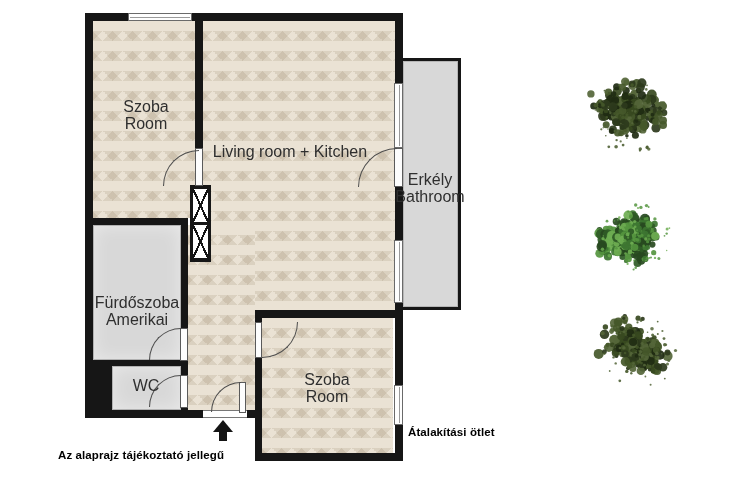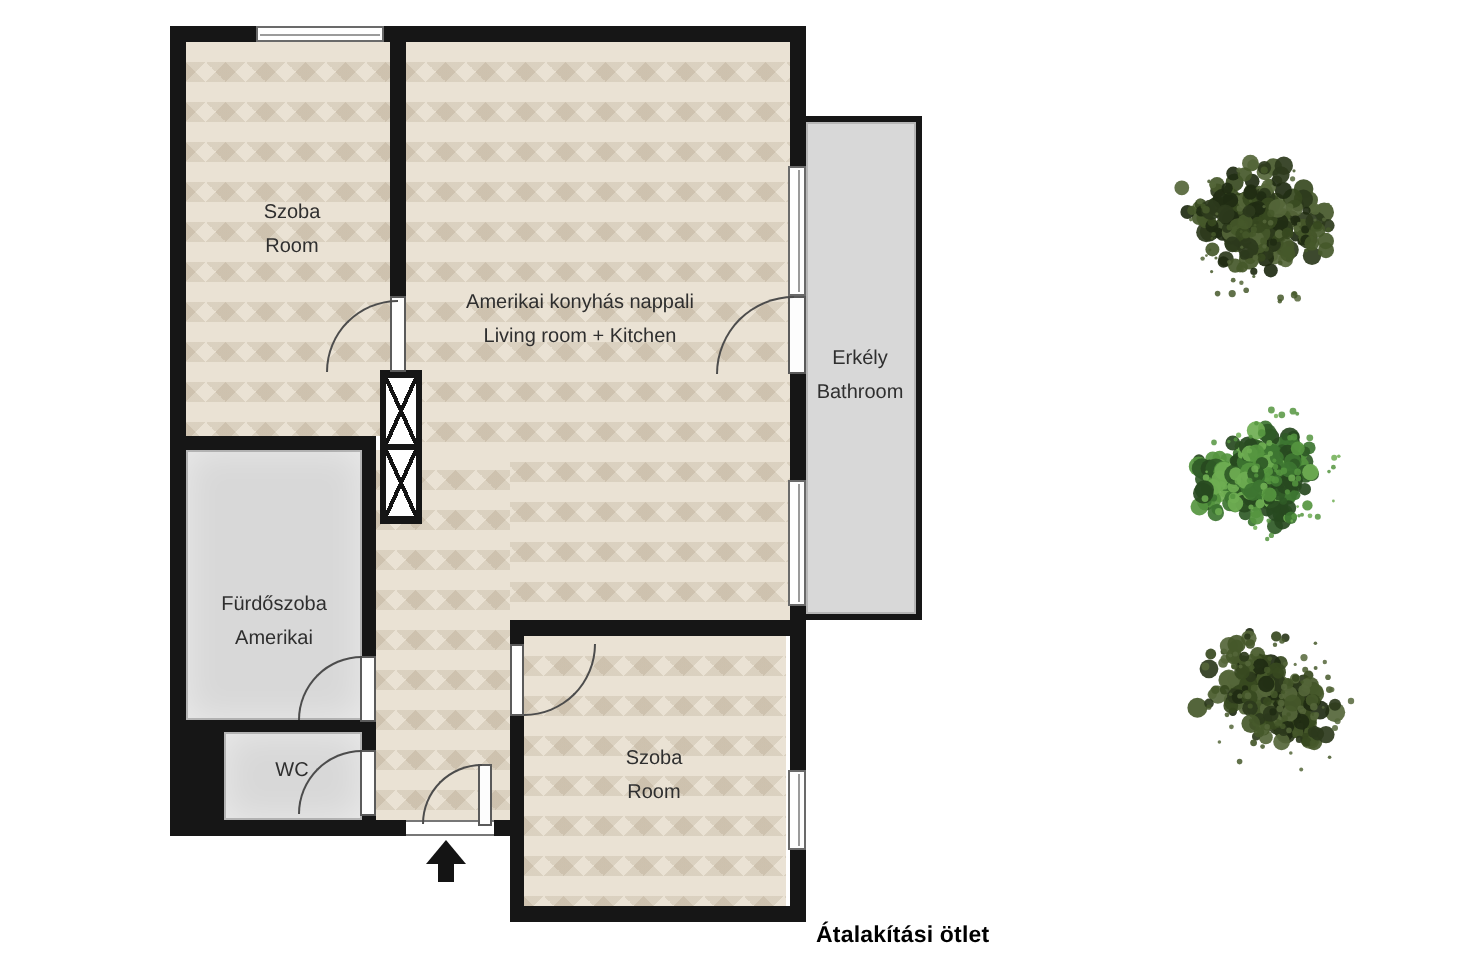--- a/index.html
+++ b/index.html
@@ -27,21 +27,21 @@
   .leaf{position:absolute;background:#fdfdfd;border:1px solid #5a5a5a;box-sizing:border-box;}
   .arc{position:absolute;box-sizing:border-box;}
   .arc.tl{border-top:1.4px solid #4c4c4c;border-left:1.4px solid #4c4c4c;border-top-left-radius:100% 100%;}
   .arc.br{border-bottom:1.4px solid #4c4c4c;border-right:1.4px solid #4c4c4c;border-bottom-right-radius:100% 100%;}
   .shaft{position:absolute;left:190px;top:185px;width:21px;height:77px;background:var(--wall,#161616);}
   .xcell{position:absolute;left:3px;width:15px;height:33px;
     background:
       linear-gradient(to top right, transparent calc(50% - 1px), #141414 calc(50% - 1px), #141414 calc(50% + 1px), transparent calc(50% + 1px)),
       linear-gradient(to bottom right, transparent calc(50% - 1px), #141414 calc(50% - 1px), #141414 calc(50% + 1px), transparent calc(50% + 1px)),
       #fff;}
-  .rlabel{position:absolute;transform:translateX(-50%);text-align:center;font-size:10px;line-height:17px;color:var(--text,#2f2f2f);white-space:nowrap;}
+  .rlabel{position:absolute;transform:translateX(-50%);text-align:center;font-size:16px;line-height:17px;color:var(--text,#2f2f2f);white-space:nowrap;}
   .note{position:absolute;font-weight:700;font-size:11.5px;color:#000;white-space:nowrap;letter-spacing:.1px;}
   .threshold{position:absolute;left:203px;top:410px;width:44px;height:8px;background:#fff;border-top:1px solid #777;border-bottom:1px solid #777;box-sizing:border-box;}
   .arrow{position:absolute;left:213px;top:420px;width:20px;height:22px;}
   .arrow .head{width:0;height:0;border-left:10px solid transparent;border-right:10px solid transparent;border-bottom:12px solid #141414;}
   .arrow .stem{width:8px;height:9px;background:#141414;margin:0 auto;}
   .tree{position:absolute;width:120px;height:120px;}
 </style>
 </head>
 <body>
 
@@ -108,40 +108,40 @@
   <div class="arrow">
     <div class="head"></div>
     <div class="stem"></div>
   </div>
 
   <div class="rlabel" style="left:146px;top:98px;">
     <div>Szoba</div>
     <div>Room</div>
   </div>
   <div class="rlabel" style="left:290px;top:143px;">
-    <div>Amerikai konyhás nappali</div>
     <div>Living room + Kitchen</div>
   </div>
   <div class="rlabel" style="left:430px;top:171px;">
     <div>Erkély</div>
     <div>Bathroom</div>
   </div>
   <div class="rlabel" style="left:137px;top:294px;">
     <div>Fürdőszoba</div>
     <div>Amerikai</div>
   </div>
   <div class="rlabel" style="left:146px;top:377px;">
     <div>WC</div>
   </div>
   <div class="rlabel" style="left:327px;top:371px;">
     <div>Szoba</div>
     <div>Room</div>
   </div>
 
-  <div class="note" style="left:408px;top:462px;">Átalakítási ötlet</div>
+  <div class="note" style="left:58px;top:449px;">Az alaprajz tájékoztató jellegű</div>
+  <div class="note" style="left:408px;top:426px;">Átalakítási ötlet</div>
 
   <svg class="tree" id="tree1" style="left:570px;top:54px;" viewBox="0 0 120 120">
       <circle cx="53.5" cy="56.8" r="2.7" fill="#556639" fill-opacity="0.92"></circle>
       <circle cx="64.6" cy="47.0" r="2.2" fill="#37491f" fill-opacity="0.92"></circle>
       <circle cx="68.2" cy="59.9" r="3.6" fill="#45582a" fill-opacity="0.92"></circle>
       <circle cx="74.8" cy="70.9" r="4.6" fill="#2c3a1c" fill-opacity="0.92"></circle>
       <circle cx="52.9" cy="49.2" r="1.9" fill="#45582a" fill-opacity="0.92"></circle>
       <circle cx="58.1" cy="68.3" r="4.1" fill="#45582a" fill-opacity="0.92"></circle>
       <circle cx="55.9" cy="45.8" r="4.9" fill="#37491f" fill-opacity="0.92"></circle>
       <circle cx="58.6" cy="47.9" r="4.1" fill="#556639" fill-opacity="0.92"></circle>

